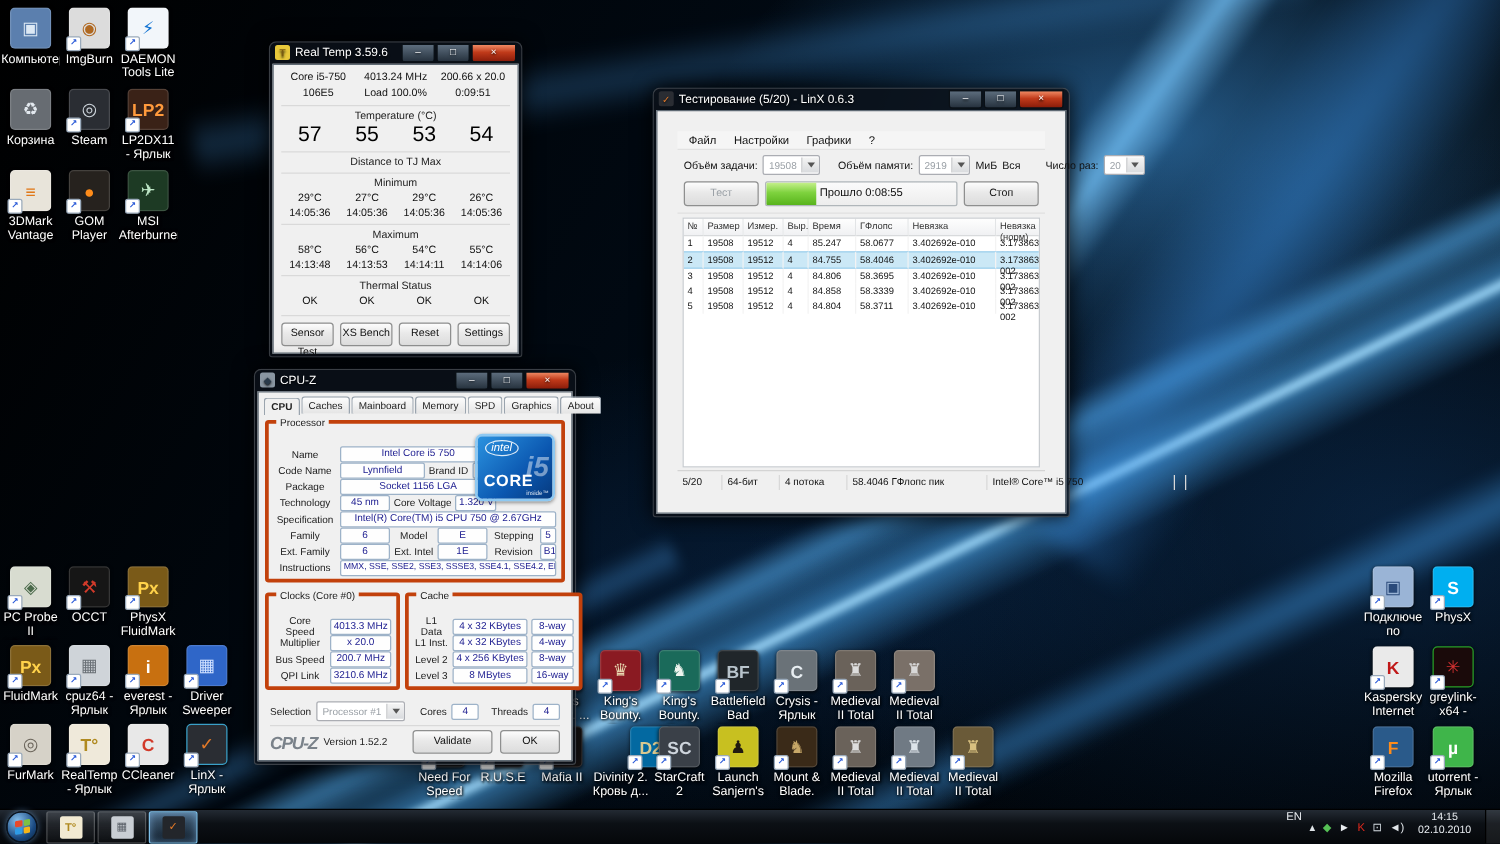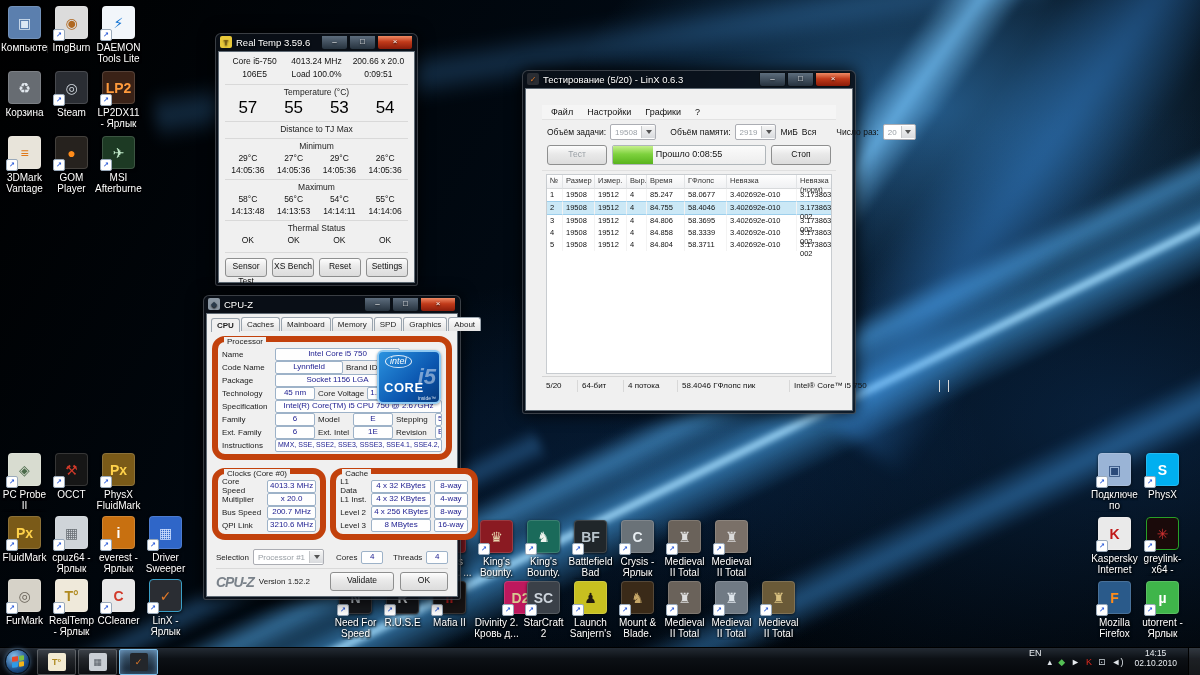--- a/index.html
+++ b/index.html
@@ -73,24 +73,24 @@
        font-size:8.5px;text-align:center;line-height:15px;height:17px;cursor:pointer;color:#111}
   .rt-btns .btn{flex:1}
 
   
   #cpuz{left:203px;top:295px;width:252px}
   .cz-client{padding:2px 3px 3px;font-size:8px}
   .cz-tabs{display:flex;padding:1px 1px 0;gap:1px}
   .tab{padding:2px 5px 1px;font-size:8px;background:linear-gradient(#fdfdfd,#e4e4e4);
        border:1px solid #9aa4ae;border-bottom:none;border-radius:3px 3px 0 0;cursor:pointer;color:#222}
   .tab.active{background:#f0f0f0;font-weight:bold;position:relative;top:1px;padding-bottom:2px}
-  .group{border:6px solid #c2410c;border-radius:13px;margin:5px 2px 3px;position:relative;padding:6px 4px 2px;background:#f0f0f0}
+  .group{border:3px solid #c2410c;border-radius:3px;margin:5px 2px 3px;position:relative;padding:18px 4px 2px;background:#f0f0f0}
   .glabel{position:absolute;top:-5px;left:6px;background:#f0f0f0;padding:0 3px;font-size:8px;color:#222}
   .frow{display:flex;align-items:center;gap:3px;height:12px;margin-bottom:1px}
-  .flabel{font-size:8px;color:#1a1a1a;text-align:left;flex:0 0 auto}
+  .flabel{font-size:8px;color:#1a1a1a;text-align:center;flex:0 0 auto}
   .fbox{height:11px;border:1px solid #9db2c8;background:#fefefe;color:#1b1b8f;font-size:8px;line-height:10px;
         text-align:center;border-radius:2px;padding:0 2px;overflow:hidden;white-space:nowrap}
   .fbox.dim{background:#ececec;color:#9aa0a6}
   .grow{flex:1}
   .proc-left{width:178px}
   .intel-logo{position:absolute;right:5px;top:8px;width:60px;height:50px;border-radius:6px;
       background:linear-gradient(135deg,#2b93e0,#0b57b0 60%,#063a7e);border:2px solid #8ec9f2;color:#fff;
       overflow:hidden;box-shadow:0 1px 3px rgba(0,0,0,.4)}
   .il-intel{position:absolute;top:3px;left:6px;font-size:9px;font-style:italic;border:1px solid rgba(255,255,255,.85);
             border-radius:50%;padding:0 4px;line-height:11px}
@@ -431,21 +431,21 @@
 
     <div class="dicon">
       <div class="tile" style="background: rgb(24, 20, 20); color: rgb(192, 32, 32);">
         <span>II</span>
         <span class="sc">↗</span>
       </div>
       <div class="dlabel">Mafia II</div>
     </div>
 
     <div class="dicon">
-      <div class="tile" style="background: #be185d; color: rgb(216, 200, 144); margin-left: 48px;">
+      <div class="tile" style="background: #0369a1; color: rgb(216, 200, 144); margin-left: 48px;">
         <span>D2</span>
         <span class="sc">↗</span>
       </div>
       <div class="dlabel">Divinity 2. Кровь д...</div>
     </div>
 
     <div class="dicon">
       <div class="tile" style="background: rgb(58, 64, 72); color: rgb(205, 212, 220);">
         <span>SC</span>
         <span class="sc">↗</span>

